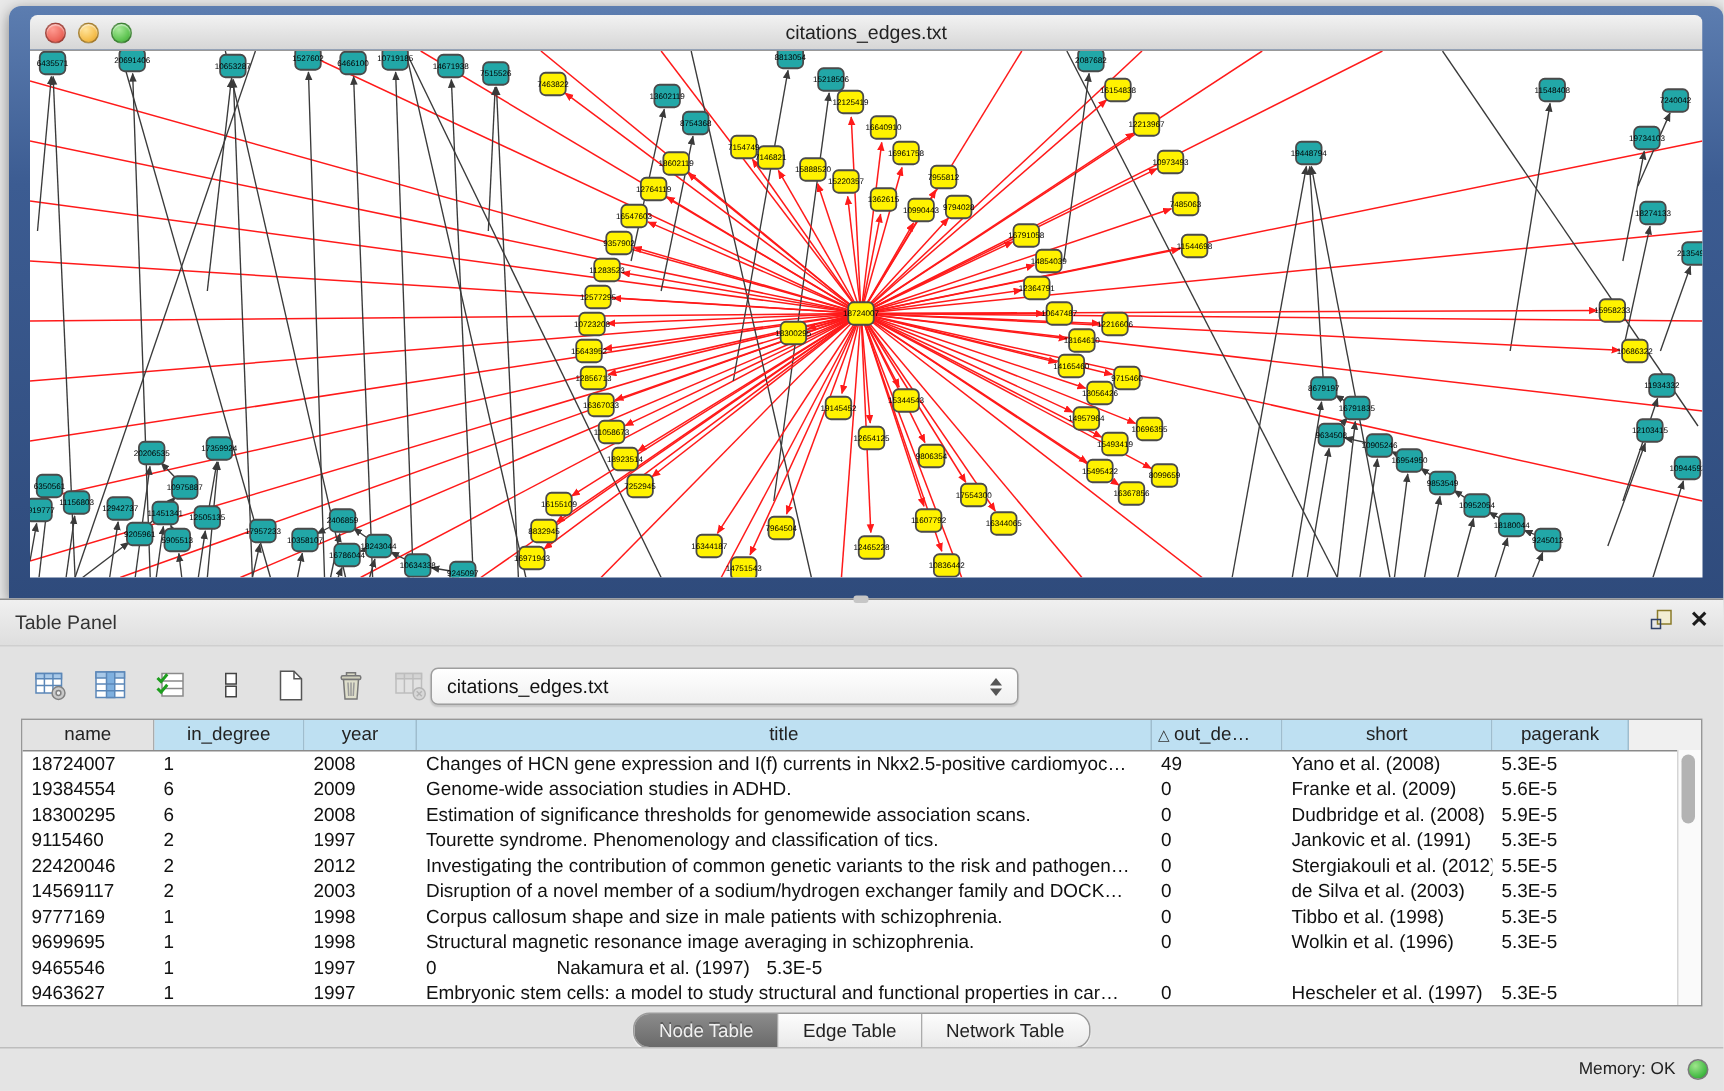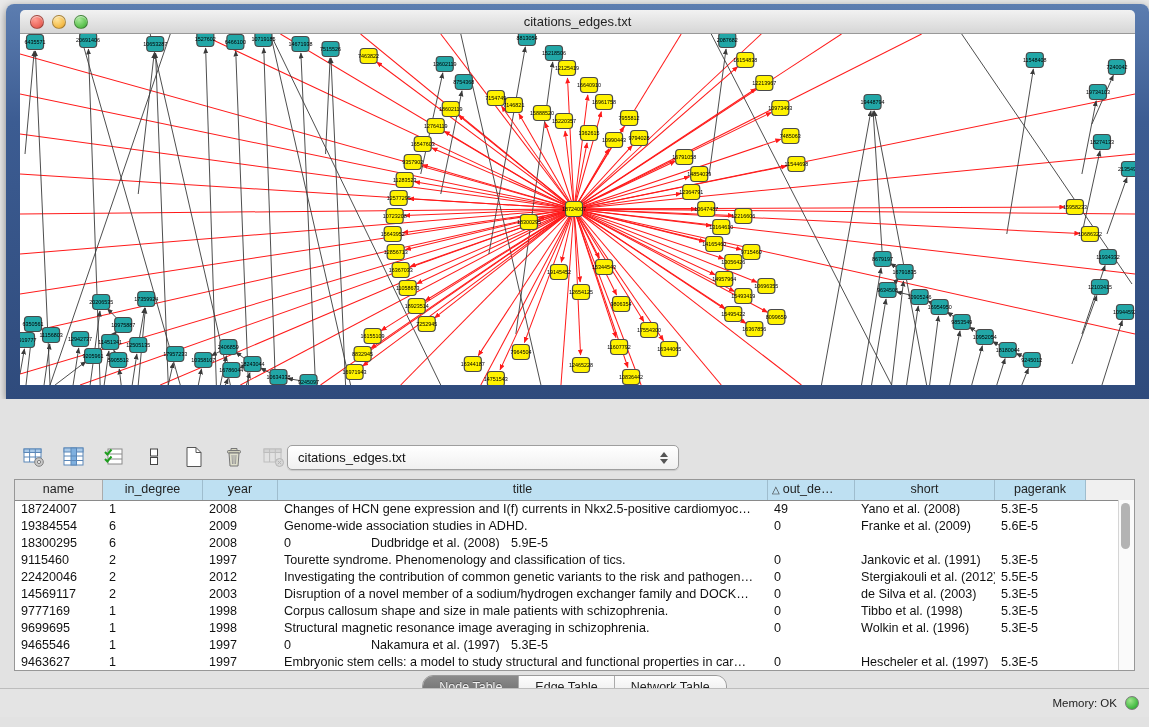--- a/index.html
+++ b/index.html
@@ -59,21 +59,21 @@
   .vscroll{position:absolute;right:0;top:20px;bottom:0;width:15px;background:#FAFAFA;border-left:1px solid #D5D5D5;}
   .vthumb{position:absolute;left:2px;top:3px;width:9px;height:46px;border-radius:5px;background:#B3B3B3;}
 
   .tabbar{position:absolute;left:0;right:0;top:276px;height:24px;display:flex;justify-content:center;}
   .seg{display:flex;border-radius:11px;overflow:hidden;border:1px solid #9B9B9B;box-shadow:0 1px 1px rgba(255,255,255,.8);}
   .segbtn{padding:0 16px;height:22px;line-height:22px;font-size:12.5px;color:#222;
     background:linear-gradient(#FDFDFD,#E9E9E9);border-right:1px solid #ABABAB;border-left:none;border-top:none;border-bottom:none;margin:0;}
   .segbtn:last-child{border-right:none;}
   .segbtn.sel{background:linear-gradient(#8B8B8B,#6A6A6A);color:#F1F1F1;text-shadow:0 -1px 0 rgba(0,0,0,.3);}
 
-  .statusbar{position:absolute;left:0;right:0;bottom:10px;height:28px;background:#E4E4E4;border-top:1px solid #BDBDBD;}
+  .statusbar{position:absolute;left:0;right:0;bottom:0;height:28px;background:#E4E4E4;border-top:1px solid #BDBDBD;}
   .mem-label{position:absolute;right:32px;top:0;line-height:28px;font-size:11.5px;color:#222;}
   .mem-dot{position:absolute;right:10px;top:7px;width:14px;height:14px;border-radius:50%;
     background:radial-gradient(circle at 35% 30%,#9FE58C,#44BB44 65%,#2E8B2E);border:1px solid #7A7A7A;box-sizing:border-box;}
   .notch{position:absolute;left:569px;top:-3px;width:10px;height:5px;background:#C6C6C6;border-radius:2px;}
 </style>
 </head>
 <body>
 
 <div id="desktop">
 
@@ -717,20 +717,33 @@
           </g>
           <g>
             <rect x="434.5" y="40.5" width="17" height="15" rx="3.5" fill="#22A7A7" stroke="#4A4A4A" stroke-width="1.2"></rect>
             <text x="443" y="50" text-anchor="middle" font-size="5.4" font-family="Liberation Sans, sans-serif" fill="#000">8754368</text>
           </g>
         </svg>
     </div>
   </div>
 
   <div id="table-panel">
+    <div class="panel-titlebar">
+      <div class="notch"></div>
+      <span class="panel-title">Table Panel</span>
+      <span class="panel-ctrls">
+        <button class="pbtn">
+          <svg width="17" height="17" viewBox="0 0 17 17">
+            <rect x="6" y="2" width="9" height="9" fill="#F2EDD2" stroke="#8A7B2A"></rect>
+            <rect x="2" y="8" width="6" height="6" fill="none" stroke="#2E3F66"></rect>
+          </svg>
+        </button>
+        <button class="pbtn"><span class="close-x">✕</span></button>
+      </span>
+    </div>
 
     <div class="toolbar">
       <button class="tbtn">
         <svg width="24" height="24" viewBox="0 0 24 24">
           <rect x="2" y="4" width="17" height="13" fill="#fff" stroke="#5B87B8"></rect>
           <rect x="2" y="4" width="17" height="3.5" fill="#A9C9E8" stroke="#5B87B8"></rect>
           <line x1="7.6" y1="4" x2="7.6" y2="17" stroke="#5B87B8"></line>
             <line x1="13.3" y1="4" x2="13.3" y2="17" stroke="#5B87B8"></line>
           <line x1="2" y1="12" x2="19" y2="12" stroke="#5B87B8"></line>
           <circle cx="17" cy="17" r="4.3" fill="#C9C9C9" stroke="#808080"></circle>
@@ -829,20 +842,21 @@
             <div class="tcell c2">2009</div>
             <div class="tcell c3">Genome-wide association studies in ADHD.</div>
             <div class="tcell c4">0</div>
             <div class="tcell c5">Franke et al. (2009)</div>
             <div class="tcell c6">5.6E-5</div>
           </div>
           <div class="trow">
             <div class="tcell c0">18300295</div>
             <div class="tcell c1">6</div>
             <div class="tcell c2">2008</div>
+            <div class="tcell c3">Estimation of significance thresholds for genomewide association scans.</div>
             <div class="tcell c4">0</div>
             <div class="tcell c5">Dudbridge et al. (2008)</div>
             <div class="tcell c6">5.9E-5</div>
           </div>
           <div class="trow">
             <div class="tcell c0">9115460</div>
             <div class="tcell c1">2</div>
             <div class="tcell c2">1997</div>
             <div class="tcell c3">Tourette syndrome. Phenomenology and classification of tics.</div>
             <div class="tcell c4">0</div>

